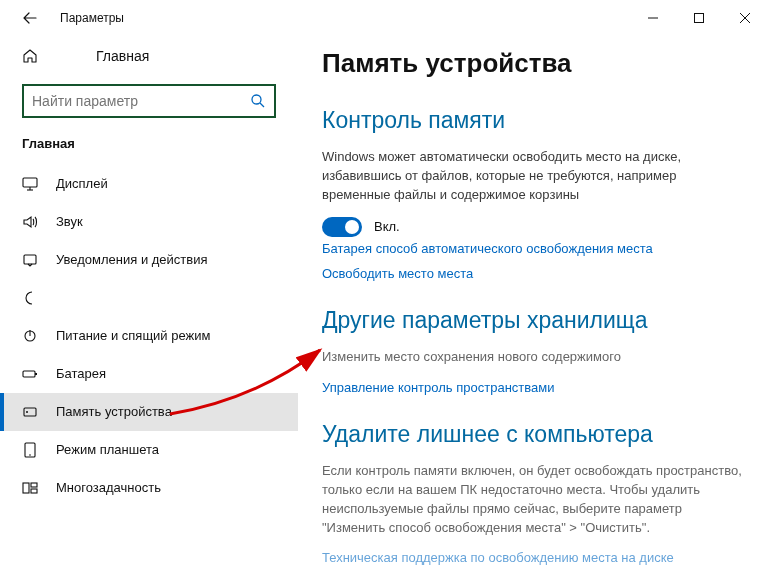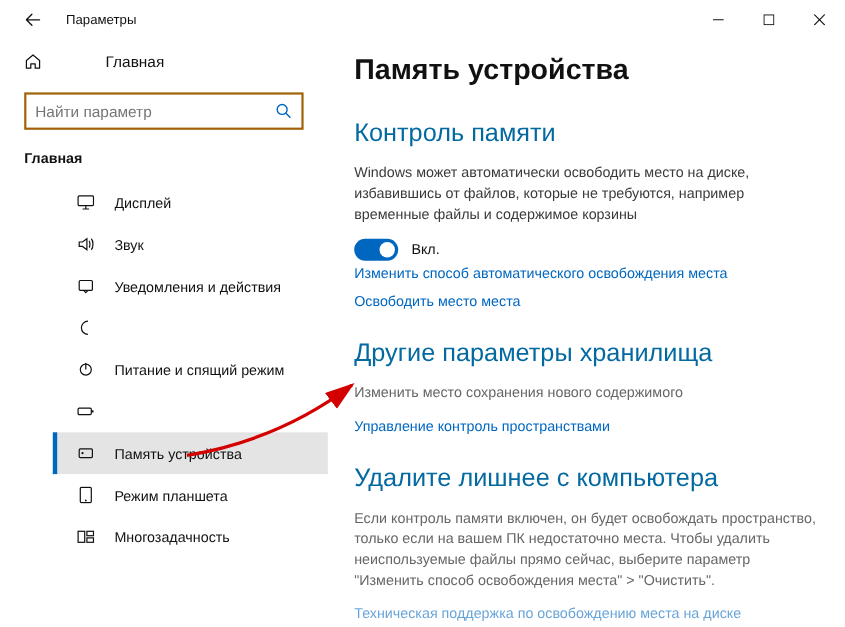--- a/index.html
+++ b/index.html
@@ -11,27 +11,27 @@
 .titlebar .spacer { flex: 1; }
 .titlebar .winbtn { width: 46px; height: 32px; display: flex; align-items: center; justify-content: center; cursor: pointer; }
 
 .container { display: flex; height: calc(100% - 36px); }
 .sidebar { width: 298px; padding: 0 0 0 0; }
 .home { display: flex; align-items: center; gap: 14px; padding: 8px 22px; cursor: pointer; margin-top: 4px; }
 .home .icon { width: 16px; height: 16px; }
 .home .label { font-size: 14px; color: #111; margin-left: 44px; }
 
 .search-wrap { padding: 12px 22px 18px 22px; }
-.search { border: 2px solid #a16207; height: 34px; display: flex; align-items: center; padding: 0 8px; }
+.search { border: 2px solid #14532d; height: 34px; display: flex; align-items: center; padding: 0 8px; }
 .search input { border: none; outline: none; flex: 1; font-size: 14px; color: #555; background: transparent; }
 .search .sicon { width: 16px; height: 16px; color: #0067c0; }
 
 .section-title { padding: 0 22px 14px 22px; font-size: 13px; font-weight: 600; color: #111; }
 
-.navitem { display: flex; align-items: center; gap: 18px; padding: 11px 22px; cursor: pointer; position: relative; margin-left: 48px; }
+.navitem { display: flex; gap: 18px; padding: 11px 22px; cursor: pointer; position: relative; }
 .navitem.active { background: #e4e4e4; }
 .navitem.active::before { content: ""; position: absolute; left: 0; top: 0; bottom: 0; width: 4px; background: #0067c0; }
 .navitem .icon { width: 16px; height: 16px; }
 .navitem .label { font-size: 13px; color: #111; flex: 1; white-space: nowrap; overflow: hidden; text-overflow: ellipsis; }
 
 .main { flex: 1; padding: 12px 24px 0 24px; overflow: hidden; }
 .page-title { font-size: 26px; font-weight: 600; color: #111; margin-bottom: 28px; }
 .section-h { font-size: 23px; font-weight: 400; color: #0369a1; margin-bottom: 14px; }
 .body-text { font-size: 13px; color: #3a3a3a; line-height: 1.45; margin-bottom: 12px; max-width: 420px; }
 .muted { color: #666; }
@@ -131,20 +131,21 @@
             <circle cx="8" cy="8" r="5" stroke="#111" fill="none"></circle>
             <line x1="8" y1="2" x2="8" y2="8" stroke="#111"></line>
           </svg>
           <span class="label">Питание и спящий режим</span>
         </div>
         <div class="navitem">
           <svg class="icon" viewBox="0 0 16 16" stroke-width="1.1">
             <rect x="1" y="5" width="12" height="6" rx="1" stroke="#111" fill="none"></rect>
             <rect x="13" y="7" width="2" height="2" fill="#111"></rect>
           </svg>
+          <span class="label">Батарея</span>
         </div>
         <div class="navitem active">
           <svg class="icon" viewBox="0 0 16 16" stroke-width="1.1">
             <rect x="2" y="4" width="12" height="8" rx="1" stroke="#111" fill="none"></rect>
             <circle cx="5" cy="8" r="1" fill="#111"></circle>
           </svg>
           <span class="label">Память устройства</span>
         </div>
         <div class="navitem">
           <svg class="icon" viewBox="0 0 16 16" stroke-width="1.1">
@@ -167,21 +168,21 @@
   <div class="main">
     <div class="page-title">Память устройства</div>
 
     <div class="section-block">
       <div class="section-h">Контроль памяти</div>
       <div class="body-text">Windows может автоматически освободить место на диске, избавившись от файлов, которые не требуются, например временные файлы и содержимое корзины</div>
       <div class="toggle-row">
         <div class="toggle"></div>
         <span class="toggle-label">Вкл.</span>
       </div>
-      <span class="link">Изменить способ автоматического освобождения места</span>
+      <span class="link">Батарея способ автоматического освобождения места</span>
       <span class="link">Освободить место места</span>
     </div>
 
     <div class="section-block">
       <div class="section-h">Другие параметры хранилища</div>
       <span class="body-text muted" style="display:block;margin-bottom:14px">Изменить место сохранения нового содержимого</span>
       <span class="link">Управление контроль пространствами</span>
     </div>
 
     <div class="section-block">

